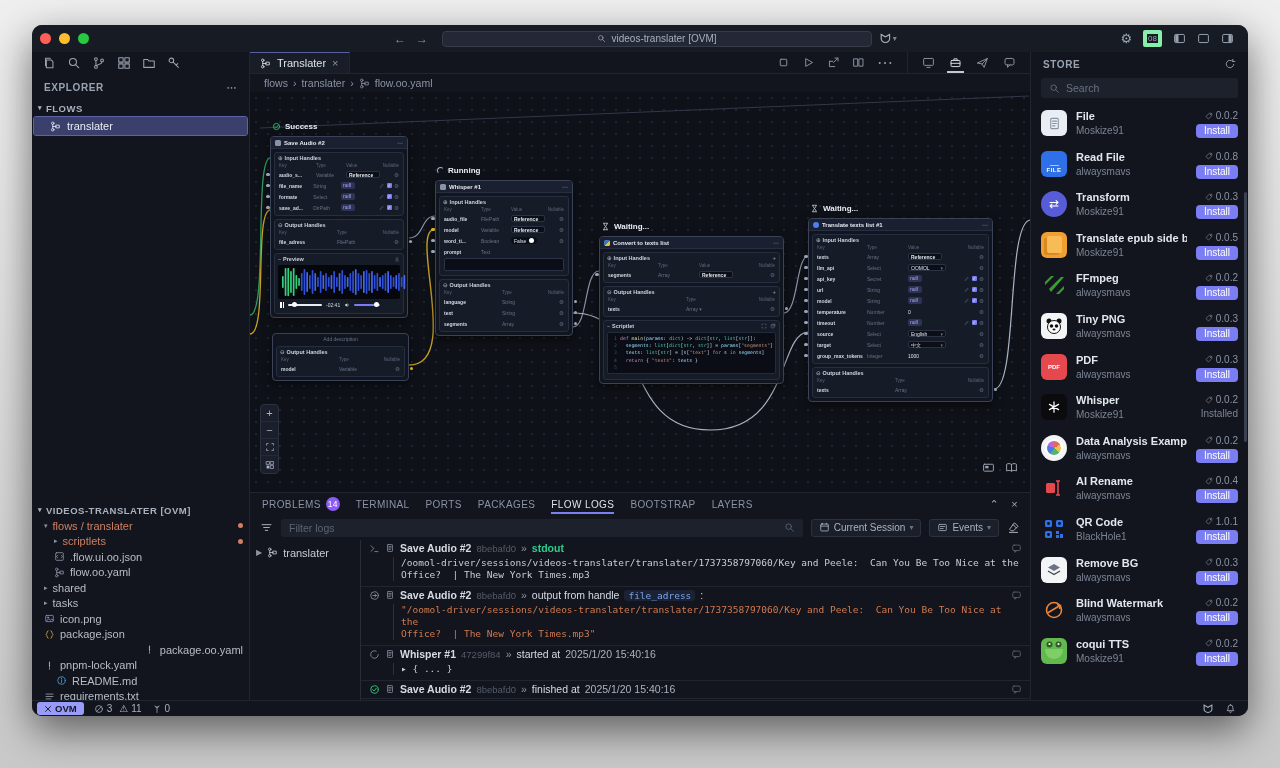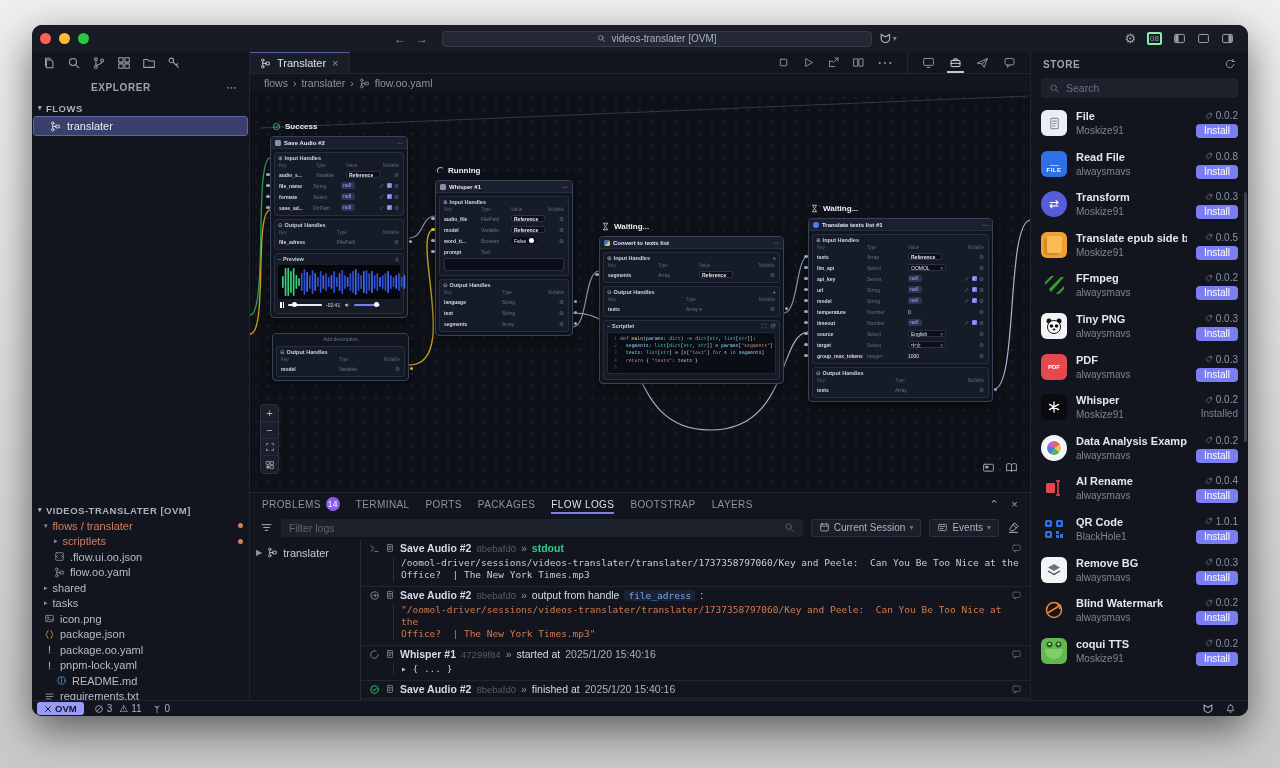--- a/index.html
+++ b/index.html
@@ -9,30 +9,30 @@
   .abs { position:absolute; }
   svg { display:block; }
 
   
   .titlebar { position:absolute; left:0; top:0; right:0; height:27px; background:#171b24; display:flex; align-items:center; }
   .tl { width:11px; height:11px; border-radius:50%; margin-left:8px; }
   .nav { display:flex; gap:10px; margin-left:305px; color:#8a93a5; font-size:12px; }
   .wsearch { margin-left:14px; width:430px; height:16px; background:#232834; border:1px solid #343b49; border-radius:4px; display:flex; align-items:center; justify-content:center; gap:5px; font-size:10px; color:#a7afbd; }
   .cat { margin-left:8px; display:flex; align-items:center; gap:2px; color:#aab2c0; font-size:13px; }
   .tbright { margin-left:auto; display:flex; align-items:center; gap:11px; padding-right:14px; color:#9aa3b2; }
-  .layoutbadge { font-size:8px; border:2px solid #86efac; border-radius:2px; padding:0 1px; line-height:9px; }
+  .layoutbadge { font-size:8px; border:4px solid #86efac; border-radius:2px; padding:0 1px; line-height:9px; }
 
   
   .side { position:absolute; left:0; top:27px; width:218px; bottom:16px; background:#12151d; border-right:1px solid #20252f; }
   .storecol { position:absolute; right:0; top:27px; width:218px; bottom:16px; background:#12151d; border-left:1px solid #20252f; }
   .editorband { position:absolute; left:218px; top:27px; width:780px; height:22px; background:#12151d; border-bottom:1px solid #20252f; display:flex; align-items:stretch; }
   .crumbs { position:absolute; left:218px; top:49px; width:780px; height:18px; display:flex; align-items:center; gap:5px; padding-left:14px; font-size:10.5px; color:#8a93a5; }
 
   .acticons { display:flex; gap:11px; padding:4px 10px; height:22px; align-items:center; color:#98a1b1; border-bottom:1px solid transparent; }
-  .exhdr { display:flex; align-items:center; padding:0 12px; height:26px; font-size:10px; letter-spacing:.6px; color:#9aa3b2; font-weight:700;margin-left:47px; }
+  .exhdr { display:flex; align-items:center; padding:0 12px; height:26px; font-size:10px; letter-spacing:.6px; color:#9aa3b2; font-weight:700; }
   .exhdr .more { margin-left:auto; color:#7d8696; }
   .sechdr { display:flex; align-items:center; gap:4px; padding:0 6px; height:16px; font-size:9.5px; letter-spacing:.5px; color:#aab2c0; font-weight:700; }
   .flowitem { display:flex; align-items:center; gap:6px; height:18px; margin:1px 2px; padding-left:16px; font-size:11px; color:#c4ccd8; border-radius:2px; }
   .flowitem.sel { background:#3a3f6b; outline:1px solid #5d64a6; color:#e8ebf4; }
   .ftrow { display:flex; align-items:center; gap:5px; height:15.5px; font-size:11px; color:#b6bdc9; padding-right:6px; }
   .ftrow .dot { margin-left:auto; width:5px; height:5px; border-radius:50%; background:#cf8063; }
   .ftrow.mod { color:#cf8063; }
 
   
   .tab { display:flex; align-items:center; gap:6px; padding:0 10px; background:#191d27; border-right:1px solid #20252f; border-top:1px solid #585f9e; font-size:11px; color:#dde2ea; }
@@ -290,21 +290,21 @@
           <span>icon.png</span>
         </div>
         <div class="ftrow" style="padding-left: 12px;">
           <span style="display:inline-flex">
             <svg width="11" height="11" viewBox="0 0 16 16" fill="none" stroke="#d9b23c" stroke-width="1.2" stroke-linecap="round" stroke-linejoin="round">
               <path d="M6 2.5c-2 0-1 4-3 5.5 2 1.5 1 5.5 3 5.5 M10 2.5c2 0 1 4 3 5.5-2 1.5-1 5.5-3 5.5"></path>
             </svg>
           </span>
           <span>package.json</span>
         </div>
-        <div class="ftrow" style="padding-left: 12px;">
+        <div class="ftrow" style="padding-left: 12px; justify-content: flex-end;">
           <span style="display:inline-flex">
             <svg width="11" height="11" viewBox="0 0 16 16" fill="none" stroke="#9aa3b2" stroke-width="1.6" stroke-linecap="round" stroke-linejoin="round">
               <path d="M8 3v7 M8 12.5v.6"></path>
             </svg>
           </span>
           <span>package.oo.yaml</span>
         </div>
         <div class="ftrow" style="padding-left: 12px;">
           <span style="display:inline-flex">
             <svg width="11" height="11" viewBox="0 0 16 16" fill="none" stroke="#9aa3b2" stroke-width="1.6" stroke-linecap="round" stroke-linejoin="round">

